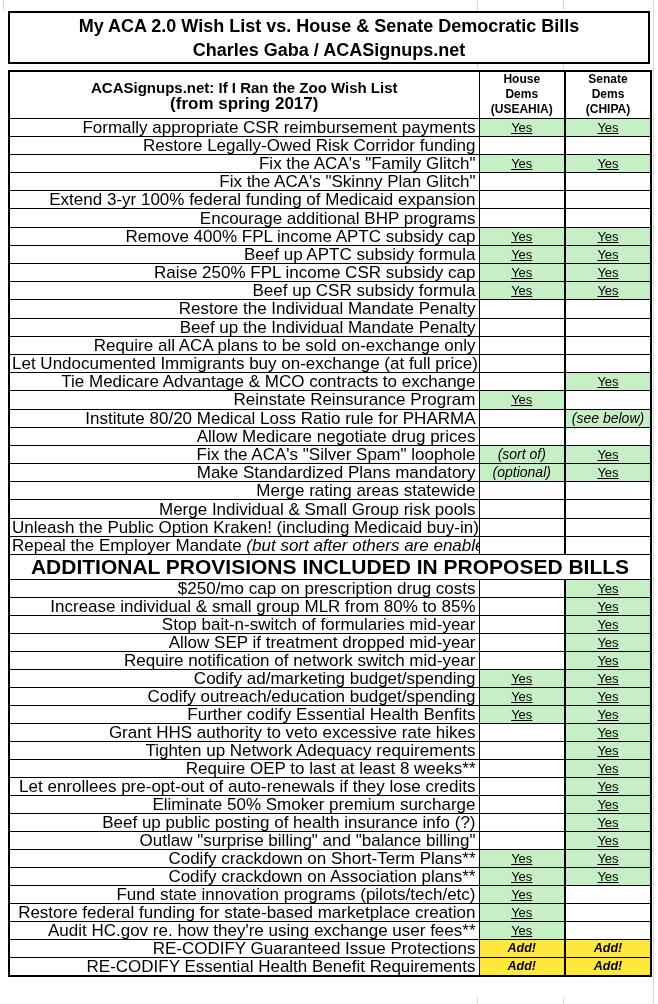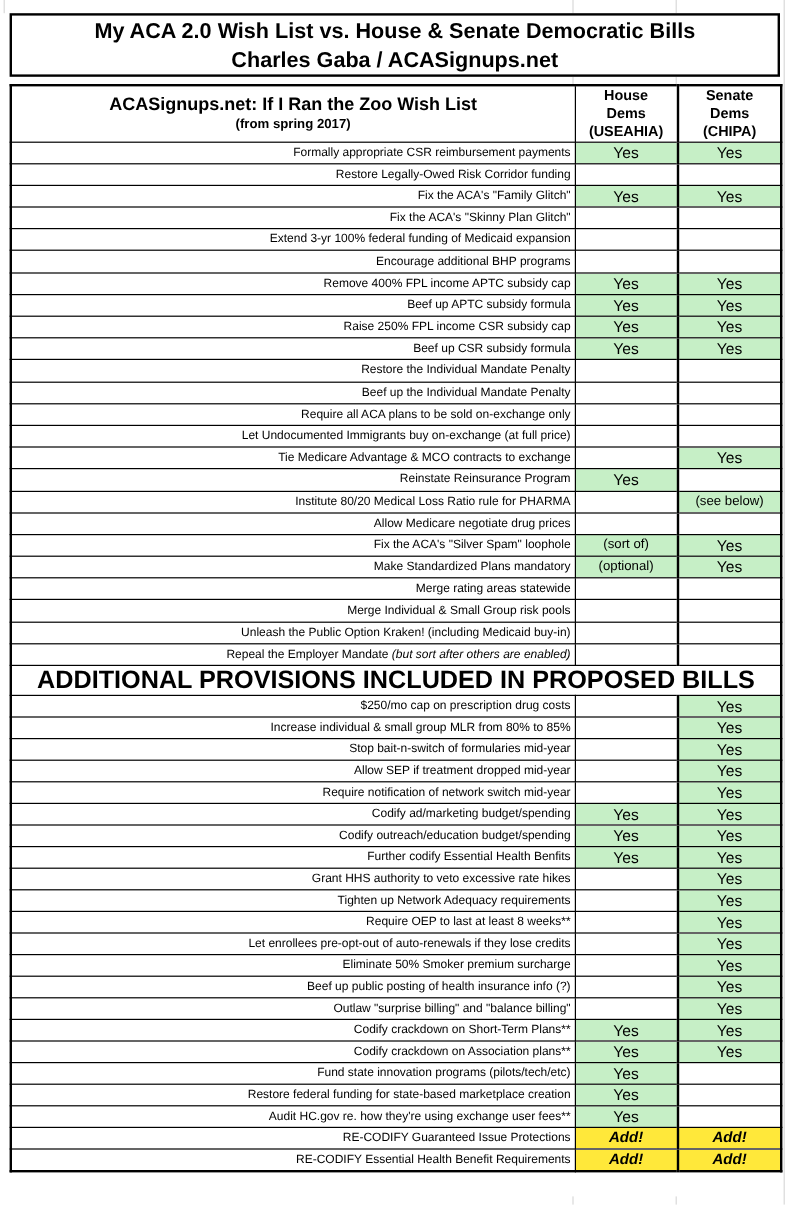--- a/index.html
+++ b/index.html
@@ -21,34 +21,34 @@
     margin-bottom:6px;background:#fff;
   }
   table.main{border-collapse:collapse;table-layout:fixed;width:642px;background:#fff;}
   table.main{border:2px solid var(--border);}
   table.main td, table.main th{border:1px solid var(--border);vertical-align:middle;overflow:hidden;}
   th.wish-h{
     width:470px;border-right:2px solid var(--border);border-bottom:2px solid var(--border);
     text-align:center;padding:2px 0;height:47px;margin-left:16px;
   }
   th.wish-h .big{font-size:15px;font-weight:bold;line-height:19px;}
-  th.wish-h .small{font-size:11px;font-weight:bold;line-height:14px;}
+  th.wish-h .small{font-size:17px;font-weight:bold;line-height:14px;}
   th.col-h{
     width:86px;font-size:12px;font-weight:bold;
     white-space:pre-line;line-height:15px;border-bottom:2px solid var(--border);
   }
   th.col-h.house{border-right:2px solid var(--border);}
   td.label-cell{
-    text-align:right;font-size:10px;padding:0 3px 0 2px;white-space:nowrap;
+    text-align:right;font-size:17px;padding:0 3px 0 2px;white-space:nowrap;
     border-right:2px solid var(--border);line-height:17px;
   }
   td.vcell{text-align:center;font-size:13px;line-height:17px;}
   td.vcell.house{border-right:2px solid var(--border);}
-  td.green{background:var(--green);}
-  td.green-italic{background:var(--green);font-size:11px;}
+  td.green{background:var(--green);text-decoration:underline;}
+  td.green-italic{background:var(--green);font-style:italic;font-size:14px;}
   td.yellow{background:var(--yellow);font-style:italic;font-weight:bold;font-size:12.5px;}
   #main-rows td{height:18.2px;}
   #additional-rows td{height:17.9px;}
   .section-row td{
     height:22px;text-align:center;font-weight:bold;font-size:21px;
     border-top:2px solid var(--border);border-bottom:2px solid var(--border);
   }
   .it{font-style:italic;}
 </style>
 </head>

